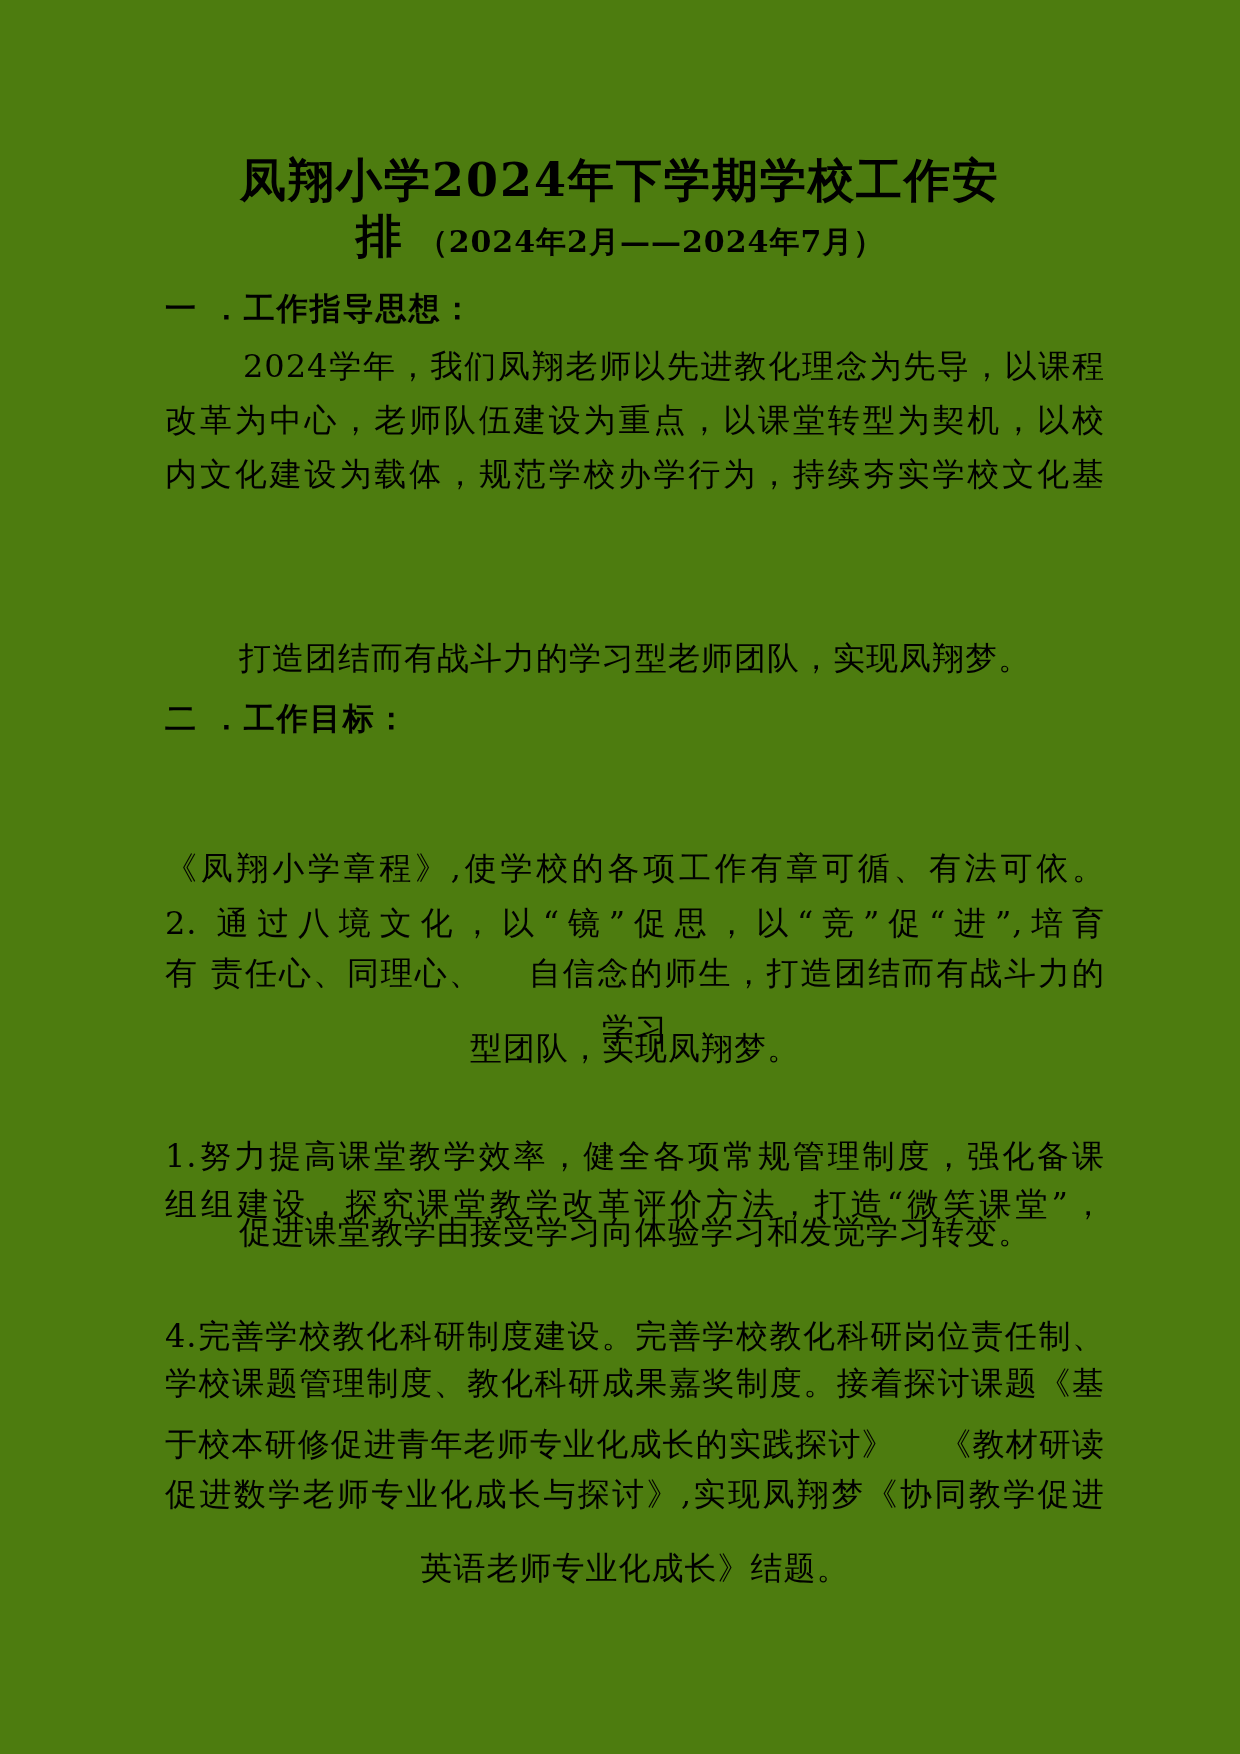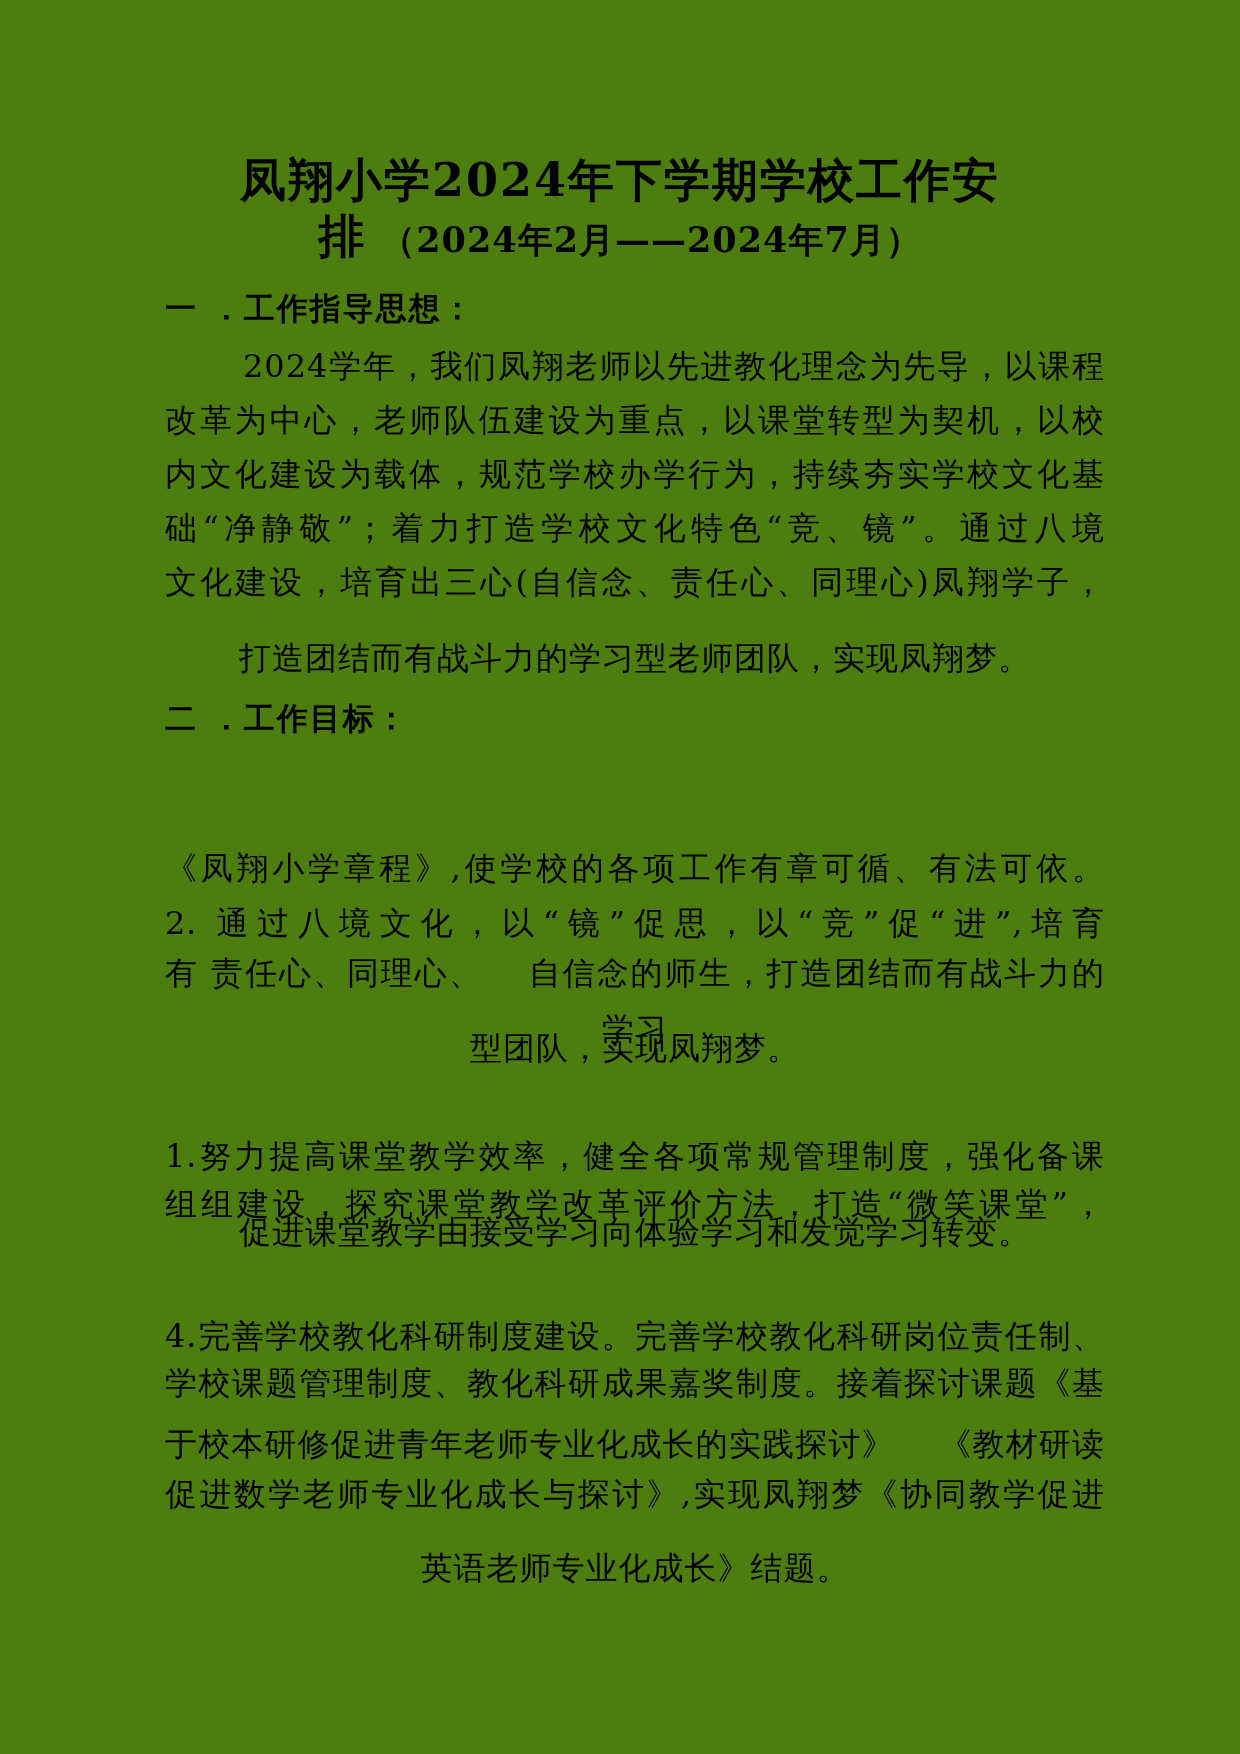--- a/index.html
+++ b/index.html
@@ -38,21 +38,21 @@
     font-family: "DejaVu Serif", serif;
     font-weight: bold;
     white-space: nowrap;
   }
   .title-main {
     font-size: 46px;
     line-height: 52px;
     vertical-align: baseline;
   }
   .title-sub {
-    font-size: 35px;
+    font-size: 30px;
     margin-left: 16px;
     letter-spacing: 1px;
     vertical-align: baseline;
   }
   
   .heading {
     position: absolute;
     left: 165px;
     width: 940px;
     font-family: "DejaVu Sans", sans-serif;
@@ -91,22 +91,20 @@
 
   <div class="title-l2">
     <span class="title-main">排</span><span class="title-sub">（2024年2月——2024年7月）</span>
   </div>
 
   <div class="heading" style="top:288px">一 ．工作指导思想：</div>
 
   <div class="ln j indent" style="top:346px">2024学年，我们凤翔老师以先进教化理念为先导，以课程</div>
   <div class="ln j" style="top:400px">改革为中心，老师队伍建设为重点，以课堂转型为契机，以校</div>
   <div class="ln j" style="top:454px">内文化建设为载体，规范学校办学行为，持续夯实学校文化基</div>
-  <div class="ln j" style="top:508px">础“净静敬”；着力打造学校文化特色“竞、镜”。通过八境</div>
-  <div class="ln j" style="top:562px">文化建设，培育出三心(自信念、责任心、同理心)凤翔学子，</div>
   <div class="ln" style="top:638px">打造团结而有战斗力的学习型老师团队，实现凤翔梦。</div>
 
   <div class="heading" style="top:698px">二 ．工作目标：</div>
 
   <div class="ln j" style="top:848px">《凤翔小学章程》,使学校的各项工作有章可循、有法可依。</div>
   <div class="ln j" style="top:903px">2.  通过八境文化，以“镜”促思，以“竞”促“进”,培育</div>
   <div class="ln j" style="top:953px">有 责任心、同理心、　 自信念的师生，打造团结而有战斗力的</div>
   <div class="ln" style="top:1009px">学习</div>
   <div class="ln" style="top:1028px">型团队，实现凤翔梦。</div>
   <div class="ln j" style="top:1136px">1.努力提高课堂教学效率，健全各项常规管理制度，强化备课</div>

